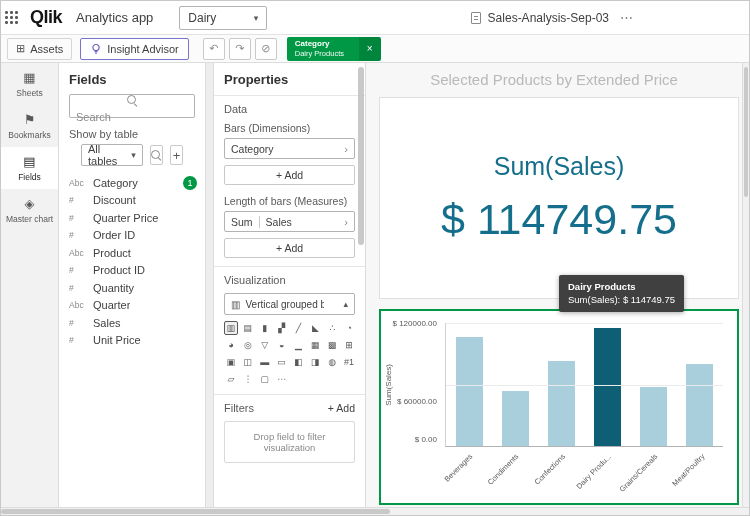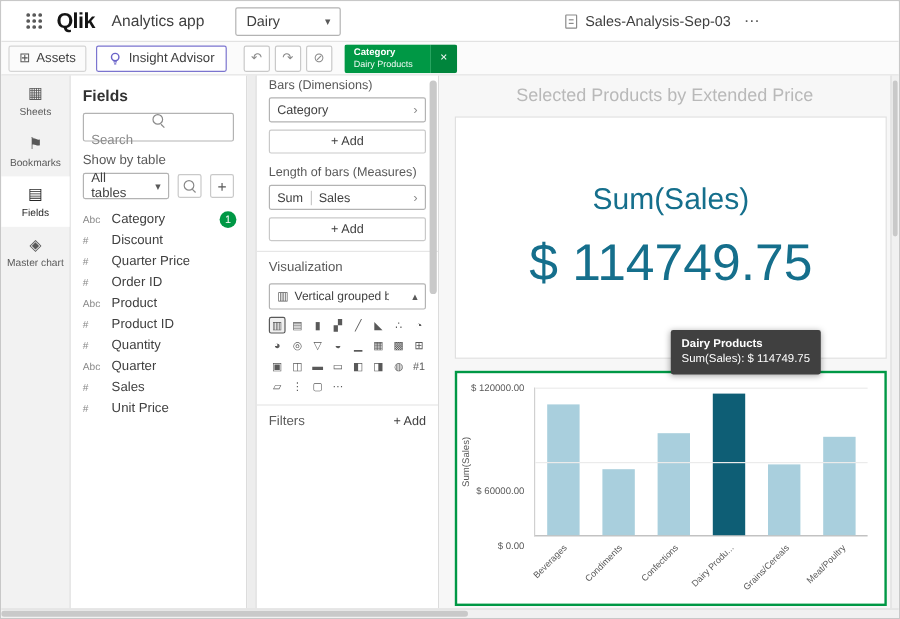--- a/index.html
+++ b/index.html
@@ -5,21 +5,21 @@
   * { margin:0; padding:0; box-sizing:border-box; }
   html,body { background:#fff; }
   .app {
     position:relative; width:750px; height:516px; overflow:hidden;
     font-family:"Liberation Sans", sans-serif; color:#404040; background:#fff;
     border:1px solid #c8c8c8;
   }
   
   .topbar { position:absolute; top:0; left:0; right:0; height:34px; background:#fff;
     border-bottom:1px solid #e2e2e2; display:flex; align-items:center; }
-  .tb-left { display:flex; align-items:center; gap:12px; padding-left:21px; }
+  .tb-left { display:flex; align-items:center; gap:12px; padding-left:4px; }
   .launcher { width:13px; height:13px; position:relative; cursor:pointer; }
   .launcher::before { content:""; position:absolute; width:2.5px; height:2.5px; border-radius:50%; background:#595959;
     box-shadow:5px 0 #595959,10px 0 #595959,0 5px #595959,5px 5px #595959,10px 5px #595959,0 10px #595959,5px 10px #595959,10px 10px #595959; }
   .logo { font-size:18px; font-weight:bold; color:#141414; letter-spacing:-0.5px; }
   .app-type { font-size:13px; color:#404040; margin-left:2px; }
   .sheet-select { margin-left:14px; height:24px; min-width:88px; border:1px solid #b3b3b3; border-radius:2px;
     display:flex; align-items:center; justify-content:space-between; padding:0 8px; font-size:12px; background:#fff; cursor:pointer; }
   .chev { font-size:9px; color:#595959; margin-left:14px; }
   .tb-right { position:absolute; right:112px; display:flex; align-items:center; gap:7px; }
   .doc-icon { width:10px; height:12px; border:1px solid #8a8a8a; border-radius:1px;
@@ -54,21 +54,21 @@
   
   .fields-panel { position:absolute; top:62px; left:58px; bottom:8px; width:147px; background:#fff; border-right:1px solid #dcdcdc; }
   .fp-title { font-size:13px; font-weight:bold; color:#333; padding:9px 10px 7px; }
   .search-wrap { margin:0 10px; height:24px; border:1px solid #b3b3b3; border-radius:2px; display:flex; align-items:center; gap:5px; padding:0 6px; background:#fff;flex-direction:column; }
   .mag { position:relative; width:11px; height:11px; display:inline-block; flex:none; }
   .mag::before { content:""; position:absolute; left:0; top:0; width:7px; height:7px; border:1.4px solid #8a8a8a; border-radius:50%; }
   .mag::after { content:""; position:absolute; left:7.5px; top:7.5px; width:4px; height:1.4px; background:#8a8a8a; transform:rotate(45deg); transform-origin:left center; }
   .search-input { border:none; outline:none; font-size:11px; width:100%; font-family:inherit; color:#404040; background:transparent; }
   .search-input::placeholder { color:#8a8a8a; }
   .show-by { font-size:11px; color:#595959; padding:10px 10px 4px; }
-  .table-row { display:flex; align-items:center; gap:7px; margin:0 10px 8px; }
+  .table-row { display:flex; align-items:center; gap:7px; margin:0 22px 8px; }
   .table-select { flex:1; height:22px; border:1px solid #b3b3b3; border-radius:2px; display:flex; align-items:center;
     justify-content:space-between; padding:0 6px; font-size:11px; background:#fff; cursor:pointer; }
   .icon-btn { width:20px; height:20px; border:1px solid #c9c9c9; border-radius:2px; background:#fff;
     display:flex; align-items:center; justify-content:center; cursor:pointer; font-family:inherit; }
   .plus-glyph { font-size:13px; color:#595959; line-height:1; }
   .fields-list { margin-top:4px; }
   .field-row { display:flex; align-items:center; height:17.5px; padding:0 8px 0 10px; cursor:pointer; }
   .f-type { width:24px; flex:none; font-size:8.5px; color:#8a8a8a; }
   .f-name { font-size:11px; color:#404040; white-space:nowrap; overflow:hidden; }
   .f-badge { margin-left:auto; width:14px; height:14px; border-radius:50%; background:#009845; color:#fff;
@@ -108,21 +108,21 @@
   .main { position:absolute; top:62px; left:365px; right:7px; bottom:8px; background:#f7f7f7; }
   .sheet-title { position:absolute; top:8px; left:0; right:0; text-align:center; font-size:15px; color:#b9b9b9; }
   .kpi-card { position:absolute; left:13px; right:3px; top:34px; height:202px; background:#fff; border:1px solid #e0e0e0;
     display:flex; flex-direction:column; align-items:center; justify-content:center; gap:14px; cursor:pointer; }
   .kpi-label { font-size:25px; color:#156f8c; }
   .kpi-value { font-size:43px; color:#156f8c; }
   .chart-card { position:absolute; left:13px; right:3px; top:246px; bottom:2px; background:#fff; border:2px solid #009845; cursor:pointer; }
   .chart-body { position:absolute; inset:0; }
   .y-title-rail { position:absolute; left:1px; top:12px; bottom:56px; width:12px; display:flex; align-items:center; justify-content:center; }
   .y-title { writing-mode:vertical-rl; transform:rotate(180deg); font-size:8px; color:#595959; }
-  .ytick-rail { position:absolute; left:6px; top:12px; bottom:48px; width:54px;text-decoration:underline; }
+  .ytick-rail { position:absolute; left:6px; top:12px; bottom:64px; width:54px;text-decoration:underline; }
   .ytick { position:absolute; right:4px; transform:translateY(-50%); font-size:8px; color:#595959; white-space:nowrap; }
   .plot { position:absolute; left:64px; top:12px; right:14px; bottom:56px; border-left:1px solid #d0d0d0; border-bottom:1px solid #b3b3b3; }
   .gridline { position:absolute; left:0; right:0; height:1px; background:#ebebeb; }
   .bars { position:absolute; inset:0; display:flex; align-items:flex-end; justify-content:space-around; }
   .bar-col { flex:1; height:100%; display:flex; align-items:flex-end; justify-content:center; }
   .bar { width:27px; }
   .x-labels { position:absolute; left:64px; right:14px; bottom:4px; height:50px; }
   .xlab { position:absolute; top:3px; font-size:7.5px; color:#595959; white-space:nowrap;
     transform:rotate(-45deg); transform-origin:top right; }
   .tooltip { position:absolute; left:193px; top:212px; z-index:6; background:#404040; color:#fff; border-radius:2px;
@@ -270,21 +270,23 @@
         <div class="field-row">
           <span class="f-type">#</span>
           <span class="f-name">Unit Price</span>
         </div>
       </div>
   </aside>
 
   <div class="gutter"></div>
 
   <aside class="props">
-
+    <div class="pp-title">Properties</div>
+
+    <div class="section-label">Data</div>
     <div class="sub-label">Bars (Dimensions)</div>
     <div class="control">
       <span class="grow">Category</span>
       <span class="chev-r">›</span>
     </div>
     <button class="add-btn">+ Add</button>
 
     <div class="sub-label">Length of bars (Measures)</div>
     <div class="control">
       <span class="agg-box">Sum</span>
@@ -330,20 +332,21 @@
         <span class="viz-ic">⋮</span>
         <span class="viz-ic">▢</span>
         <span class="viz-ic">⋯</span>
       </div>
 
     <div class="divider"></div>
     <div class="filters-head">
       <span class="section-label">Filters</span>
       <button class="text-add">+ Add</button>
     </div>
+    <div class="filter-drop">Drop field to filter visualization</div>
 
     <div class="props-scroll">
       <div class="props-thumb"></div>
     </div>
   </aside>
 
   <main class="main">
     <div class="sheet-title">Selected Products by Extended Price</div>
 
     <div class="kpi-card">

